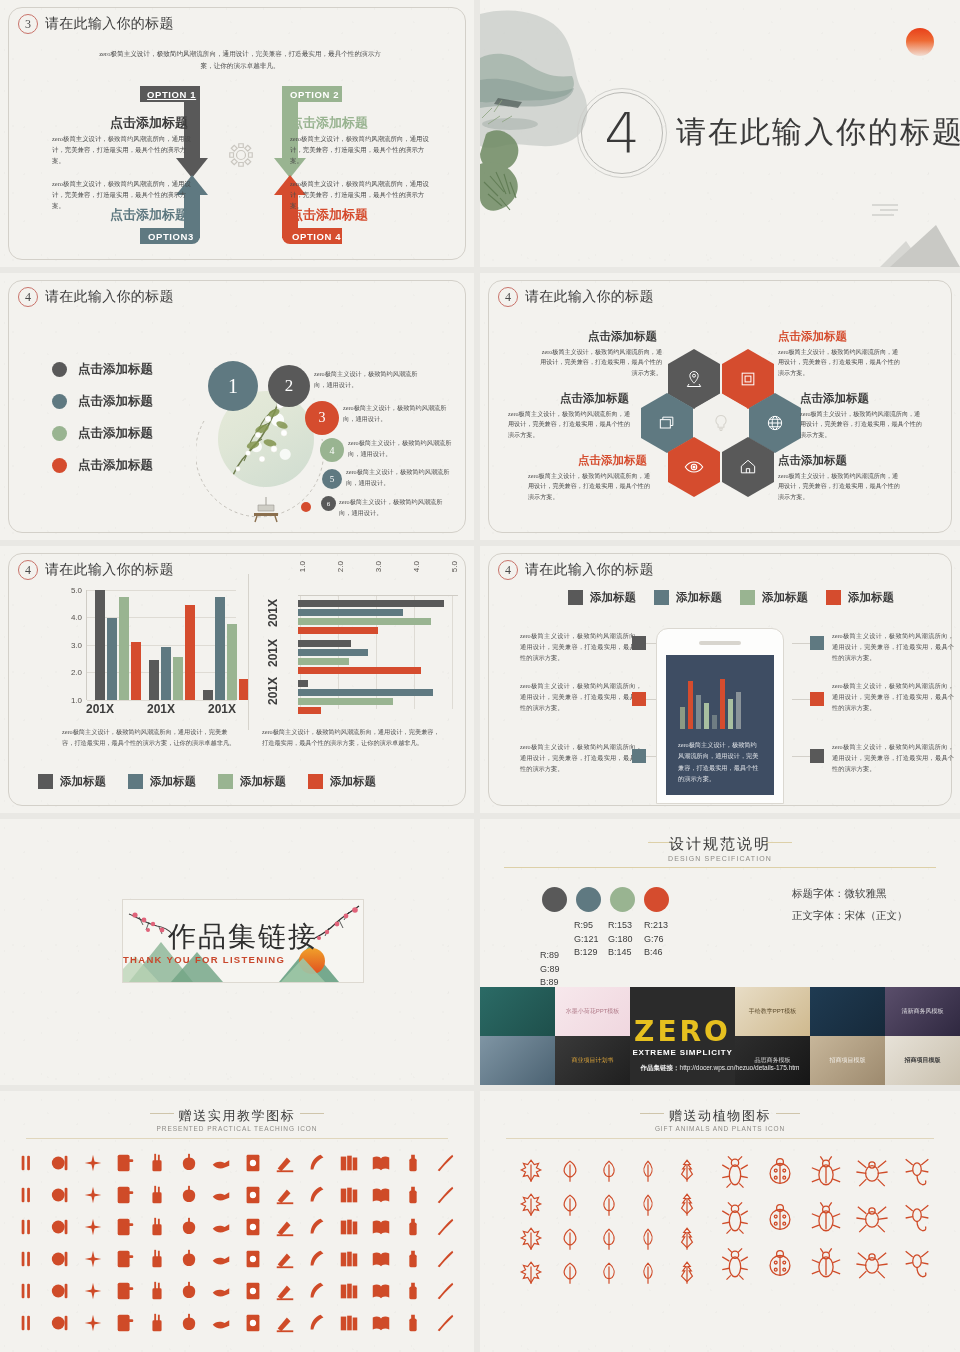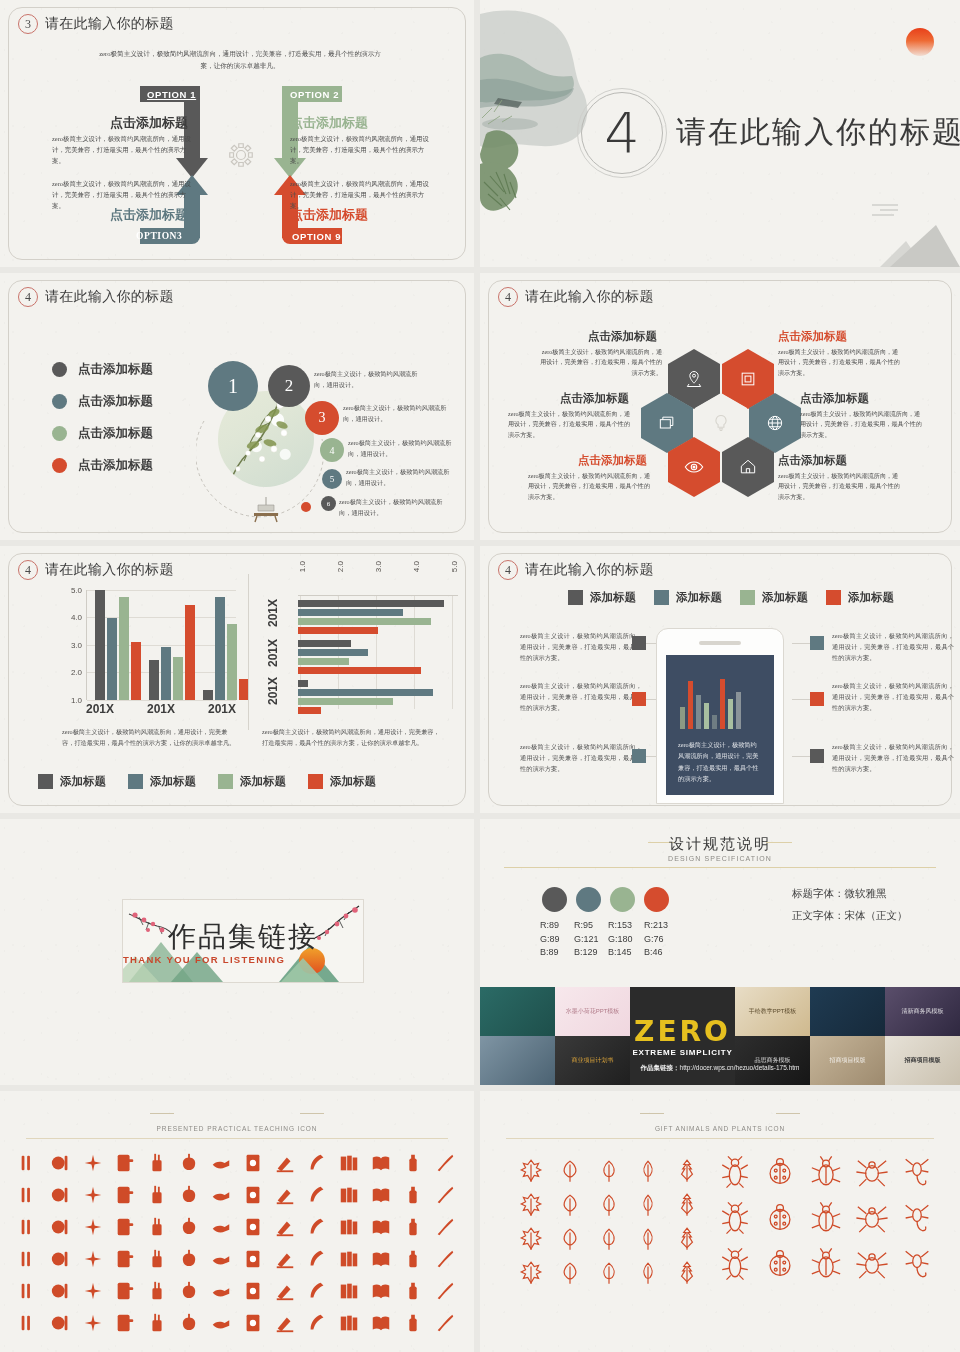--- a/index.html
+++ b/index.html
@@ -300,30 +300,30 @@
       <div style="position:absolute; left:274px; top:158px; width:0; height:0; border-left:16px solid transparent; border-right:16px solid transparent; border-top:20px solid #99B491;"></div>
       <div class="opt-label" style="left:290px; top:89px;">OPTION 2</div>
       <div class="blk-title" style="left:290px; top:114px; color:#99B491;">点击添加标题</div>
       <div class="blk-body" style="left:290px; top:133px;">zero极简主义设计，极致简约风潮流所向，通用设计，完美兼容，打造最实用，最具个性的演示方案。</div>
     </div>
 
     <div>
       <div style="position:absolute; left:176px; top:175px; width:0; height:0; border-left:16px solid transparent; border-right:16px solid transparent; border-bottom:20px solid #5F7981;"></div>
       <div class="abody" style="left:184px; top:194px; width:16px; height:44px; background:#5F7981;"></div>
       <div class="abody" style="left:140px; top:228px; width:60px; height:16px; background:#5F7981; border-radius:0 0 8px 0;"></div>
-      <div class="opt-label" style="left:136px; top:231px;font-family:Liberation Serif, serif;">OPTION3</div>
+      <div class="opt-label" style="left:148px; top:231px;">OPTION3</div>
       <div class="blk-title" style="left:110px; top:206px; color:#5F7981;">点击添加标题</div>
       <div class="blk-body" style="left:52px; top:178px;">zero极简主义设计，极致简约风潮流所向，通用设计，完美兼容，打造最实用，最具个性的演示方案。</div>
     </div>
 
     <div>
       <div style="position:absolute; left:274px; top:175px; width:0; height:0; border-left:16px solid transparent; border-right:16px solid transparent; border-bottom:20px solid #D54C2E;"></div>
       <div class="abody" style="left:282px; top:194px; width:16px; height:44px; background:#D54C2E;"></div>
       <div class="abody" style="left:282px; top:228px; width:60px; height:16px; background:#D54C2E; border-radius:0 0 0 8px;"></div>
-      <div class="opt-label" style="left:292px; top:231px;">OPTION 9</div>
+      <div class="opt-label" style="left:292px; top:231px;">OPTION 4</div>
       <div class="blk-title" style="left:290px; top:206px; color:#D54C2E;">点击添加标题</div>
       <div class="blk-body" style="left:290px; top:178px;">zero极简主义设计，极致简约风潮流所向，通用设计，完美兼容，打造最实用，最具个性的演示方案。</div>
     </div>
 
     <svg class="gear" viewBox="0 0 40 40">
       <g fill="none" stroke="#cac7c0" stroke-width="1.6">
         <circle cx="20" cy="20" r="6"></circle>
         <path d="M20 5 l3 0 0 5 -6 0 0 -5 z M20 35 l3 0 0 -5 -6 0 0 5 z M5 20 l0 3 5 0 0 -6 -5 0 z M35 20 l0 3 -5 0 0 -6 5 0 z
                  M9 9 l2 -2 4 4 -4 4 -4 -4 z M31 9 l-2 -2 -4 4 4 4 4 -4 z M9 31 l2 2 4 -4 -4 -4 -4 4 z M31 31 l-2 2 -4 -4 4 -4 4 4 z"></path>
       </g>
@@ -747,21 +747,21 @@
     <div class="spec-title">设计规范说明</div>
     <div class="spec-dash" style="right:168px;"></div>
     <div class="spec-sub">DESIGN SPECIFICATION</div>
     <div class="spec-rule"></div>
 
     <div class="sw-dot" style="left:62px; background:#595959;"></div>
     <div class="sw-dot" style="left:96px; background:#5F7981;"></div>
     <div class="sw-dot" style="left:130px; background:#99B491;"></div>
     <div class="sw-dot" style="left:164px; background:#D54C2E;"></div>
 
-    <div class="sw-col" style="left:60px;">
+    <div class="sw-col" style="left:60px;margin-top:30px;">
       <div>R:89</div>
       <div>G:89</div>
       <div>B:89</div>
     </div>
     <div class="sw-col" style="left:94px;">
       <div>R:95</div>
       <div>G:121</div>
       <div>B:129</div>
     </div>
     <div class="sw-col" style="left:128px;">
@@ -824,20 +824,21 @@
         </div>
       </div>
     </div>
     <div class="url-band">
       <b>作品集链接：</b><span>http://docer.wps.cn/hezuo/details-175.htm</span>
     </div>
   </div>
 
   <div class="slide gap-r">
     <div class="icon-dash" style="left:150px;"></div>
+    <div class="icon-title">赠送实用教学图标</div>
     <div class="icon-dash" style="right:150px;"></div>
     <div class="icon-sub">PRESENTED PRACTICAL TEACHING ICON</div>
     <div class="icon-rule"></div>
     <div class="icon-grid" id="teach-grid" style="grid-template-columns: repeat(14, 1fr);">
         <div class="gi">
           <svg width="22" height="22" viewBox="0 0 24 24" fill="#CF4B28">
             <rect x="4" y="4" width="3" height="16" rx="1.2"></rect>
             <rect x="10" y="4" width="3" height="16" rx="1.2"></rect>
           </svg>
         </div>
@@ -1331,20 +1332,21 @@
         <div class="gi">
           <svg width="22" height="22" viewBox="0 0 24 24" fill="#CF4B28">
             <path d="M4 20 C8 16 12 10 20 3 L21 5 C14 12 9 17 6 21 Z"></path>
           </svg>
         </div>
       </div>
   </div>
 
   <div class="slide">
     <div class="icon-dash" style="left:160px;"></div>
+    <div class="icon-title">赠送动植物图标</div>
     <div class="icon-dash" style="right:160px;"></div>
     <div class="icon-sub">GIFT ANIMALS AND PLANTS ICON</div>
     <div class="icon-rule"></div>
     <div style="position:absolute; left:34px; top:66px; width:190px;" id="leaf-grid">
         <div style="display:grid; grid-template-columns:repeat(5,1fr); gap:6px;">
           <div class="gi">
             <svg width="26" height="26" viewBox="0 0 24 24" fill="none" stroke="#CF4B28" stroke-width="1.1">
               <path d="M12 2 L15 6 L19 5 L17 9 L21 11 L17 13 L19 17 L15 16 L12 21 L9 16 L5 17 L7 13 L3 11 L7 9 L5 5 L9 6 Z"></path>
               <path d="M12 6 L12 22"></path>
             </svg>

